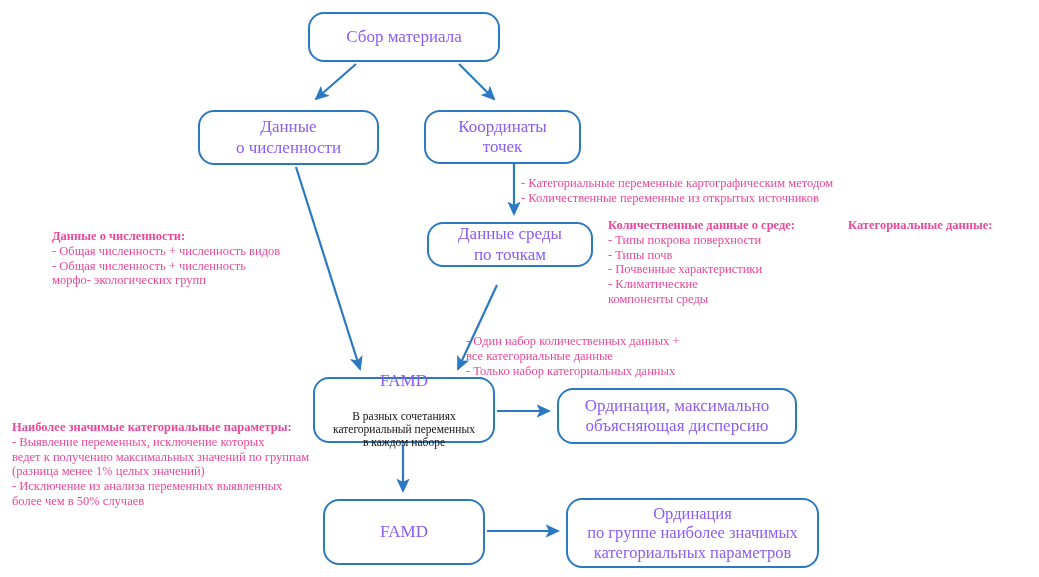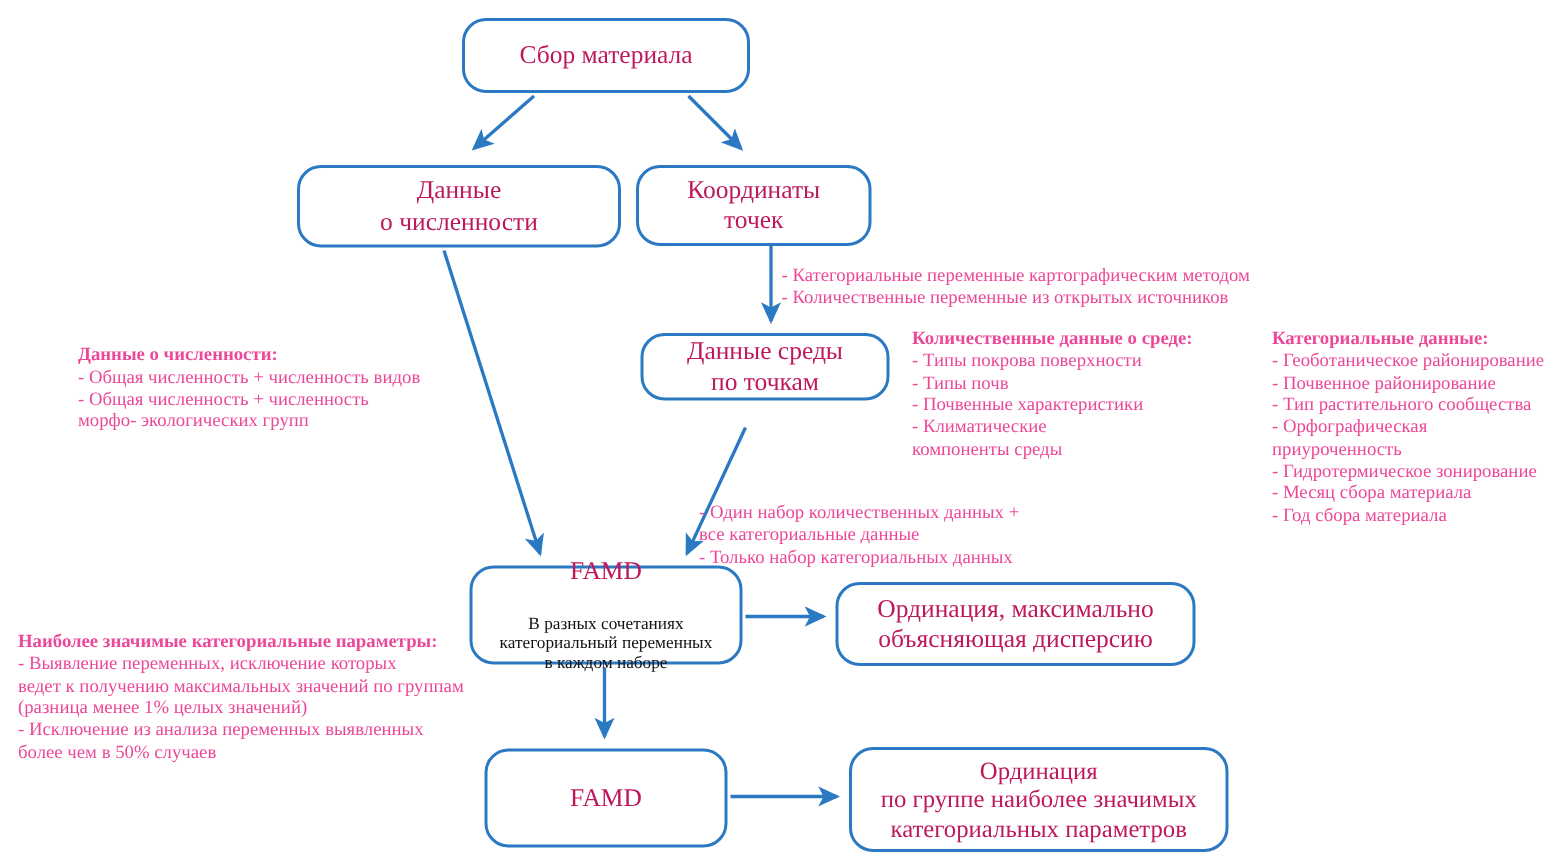--- a/index.html
+++ b/index.html
@@ -32,21 +32,21 @@
     flex-direction: column;
     align-items: center;
     justify-content: center;
     text-align: center;
     box-sizing: border-box;
   }
   .node-text {
     white-space: pre-line;
     font-size: 17px;
     line-height: 1.18;
-    color: #be185d;
+    color: #8b5cf6;
   }
   .node-sub {
     white-space: pre-line;
     font-size: 11.5px;
     line-height: 1.12;
     margin-top: 19px;
     color: #111111;
   }
   .note {
     position: absolute;
@@ -81,21 +81,21 @@
     <line x1="497" y1="285" x2="458" y2="369" stroke="#2b79c2" stroke-width="2.2" marker-end="url(#ah)"></line>
     <line x1="497" y1="411" x2="549" y2="411" stroke="#2b79c2" stroke-width="2.2" marker-end="url(#ah)"></line>
     <line x1="403" y1="445" x2="403" y2="491" stroke="#2b79c2" stroke-width="2.2" marker-end="url(#ah)"></line>
     <line x1="487" y1="531" x2="558" y2="531" stroke="#2b79c2" stroke-width="2.2" marker-end="url(#ah)"></line>
   </svg>
 
   <div class="node" style="left:308px;top:12px;width:192px;height:50px">
     <div class="node-text">Сбор материала</div>
   </div>
 
-  <div class="node" style="left:198px;top:110px;width:216px;height:55px">
+  <div class="node" style="left:198px;top:110px;width:181px;height:55px">
     <div class="node-text">Данные
 о численности</div>
   </div>
 
   <div class="node" style="left:424px;top:110px;width:157px;height:54px">
     <div class="node-text">Координаты
 точек</div>
   </div>
 
   <div class="node" style="left:427px;top:222px;width:166px;height:45px">
@@ -141,27 +141,20 @@
     <div class="note-title">Количественные данные о среде:</div>
     <div class="note-body">- Типы покрова поверхности
 - Типы почв
 - Почвенные характеристики
 - Климатические
 компоненты среды</div>
   </div>
 
   <div class="note" style="left:848px;top:218px">
     <div class="note-title">Категориальные данные:</div>
-    <div class="note-body">- Геоботаническое районирование
-- Почвенное районирование
-- Тип растительного сообщества
-- Орфографическая приуроченность
-- Гидротермическое зонирование
-- Месяц сбора материала
-- Год сбора материала</div>
   </div>
 
   <div class="note" style="left:466px;top:334px">
     <div class="note-body">- Один набор количественных данных +
 все категориальные данные
 - Только набор категориальных данных</div>
   </div>
 
   <div class="note" style="left:12px;top:420px">
     <div class="note-title">Наиболее значимые категориальные параметры:</div>

